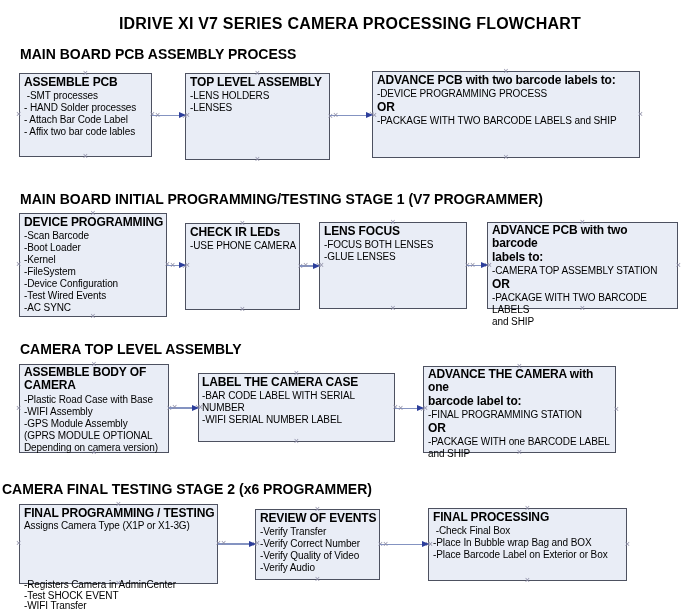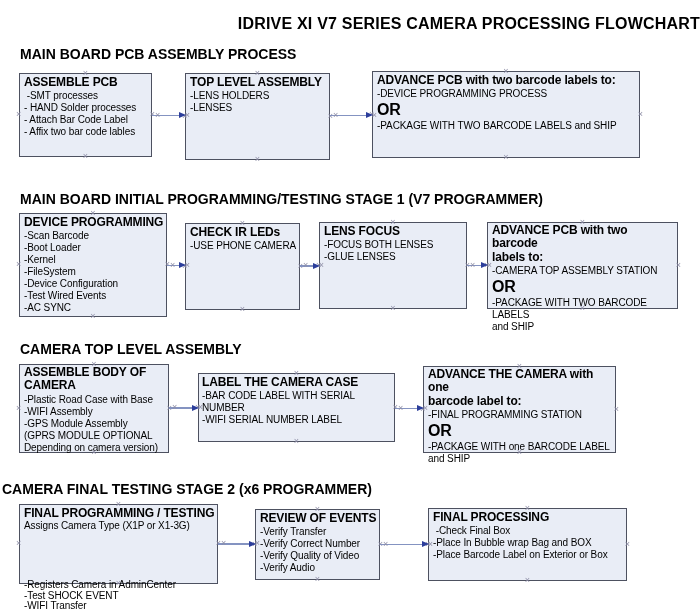--- a/index.html
+++ b/index.html
@@ -18,21 +18,21 @@
     height: 610px;
     background: var(--background);
     font-family: "Liberation Sans", sans-serif;
     color: var(--text);
     overflow: hidden;
   }
   .page-title {
     position: absolute;
     top: 15px; left: 0;
     width: 100%;
-    text-align: right;
+    text-align: center;
     font-size: 16px;
     font-weight: bold;
     letter-spacing: 0.2px;
     white-space: nowrap;
   }
   .section-heading {
     position: absolute;
     font-size: 14px;
     font-weight: bold;
     white-space: nowrap;
@@ -51,21 +51,21 @@
     letter-spacing: -0.15px;
     white-space: pre-wrap;
     margin: 0 0 1px 0;
   }
   .box-line {
     font-size: 10px;
     line-height: 1.2;
     letter-spacing: -0.1px;
     white-space: pre-wrap;
   }
-  .box-line.or { font-weight: bold; font-size: 16px; }
+  .box-line.or { font-weight: bold; font-size: 12px; }
   .handle {
     position: absolute;
     font-size: 9px;
     line-height: 1;
     color: var(--handle);
     pointer-events: none;
   }
   .handle-top    { top: -5px; left: 50%; transform: translateX(-50%); }
   .handle-bottom { bottom: -5px; left: 50%; transform: translateX(-50%); }
   .handle-left   { left: -4px; top: 50%; transform: translateY(-55%); }

